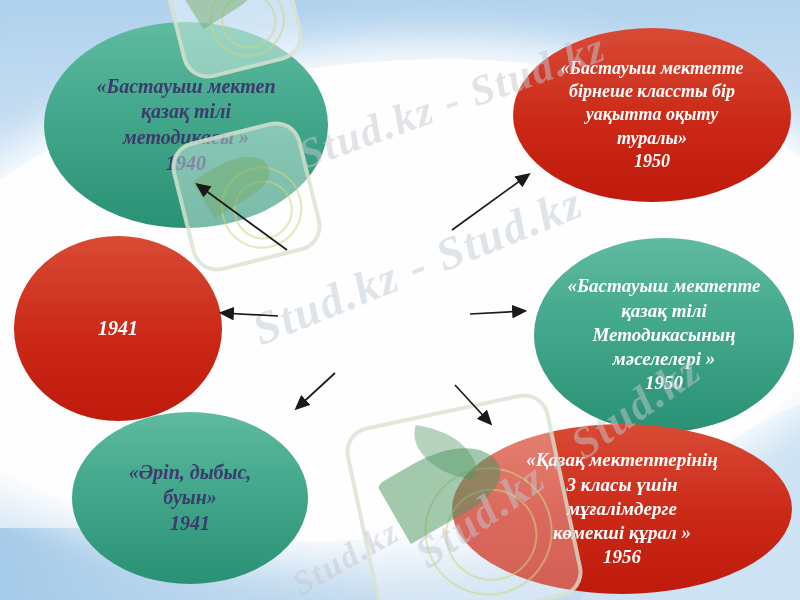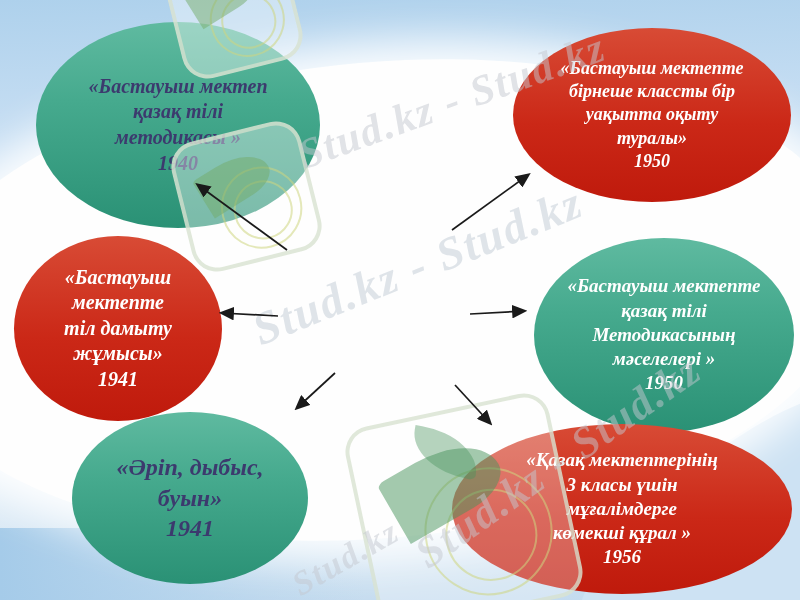--- a/index.html
+++ b/index.html
@@ -70,53 +70,49 @@
     <div class="ring2"></div>
     <div class="bird" style="background:rgba(72,148,92,.5);"></div>
     <div class="wing" style="background:rgba(72,148,92,.4);"></div>
   </div>
 
   <span class="wm-text" style="left:300px;top:132px;font-size:42px;transform:rotate(-20deg);">Stud.kz - Stud.kz</span>
   <span class="wm-text" style="left:255px;top:305px;font-size:46px;transform:rotate(-22deg);color:rgba(190,200,212,.48);">Stud.kz - Stud.kz</span>
   <span class="wm-text" style="left:420px;top:532px;font-size:44px;transform:rotate(-35deg);">Stud.kz - Stud.kz</span>
   <span class="wm-text" style="left:295px;top:568px;font-size:34px;transform:rotate(-30deg);">Stud.kz</span>
 
-  <div class="node green dark-text" style="left:36px;top:22px;width:284px;height:206px;font-size:20px;">
+  <div class="node green dark-text" style="left:44px;top:22px;width:284px;height:206px;font-size:20px;">
     <span class="label">«Бастауыш мектеп
 қазақ тілі
 методикасы »</span>
     <span class="year">1940</span>
   </div>
 
   <div class="node red white-text" style="left:513px;top:28px;width:278px;height:174px;font-size:18px;">
     <span class="label">«Бастауыш мектепте
 бірнеше классты бір
 уақытта оқыту
 туралы»</span>
     <span class="year">1950</span>
   </div>
 
   <div class="node red white-text" style="left:14px;top:236px;width:208px;height:185px;font-size:20px;">
-    <span class="label">«Бастауыш
-мектепте
-тіл дамыту
-жұмысы»</span>
     <span class="year">1941</span>
   </div>
 
 
   <div class="node green white-text" style="left:534px;top:238px;width:260px;height:194px;font-size:19px;">
     <span class="label">«Бастауыш мектепте
 қазақ тілі
 Методикасының
 мәселелері »</span>
     <span class="year">1950</span>
   </div>
 
-  <div class="node green dark-text" style="left:72px;top:412px;width:236px;height:172px;font-size:24px;">
+  <div class="node green dark-text" style="left:72px;top:412px;width:236px;height:172px;font-size:20px;">
     <span class="label">«Әріп, дыбыс,
 буын»</span>
     <span class="year">1941</span>
   </div>
 
   <div class="node red white-text" style="left:452px;top:424px;width:340px;height:170px;font-size:19px;">
     <span class="label">«Қазақ мектептерінің
 3 класы үшін
 мұғалімдерге
 көмекші құрал »</span>

